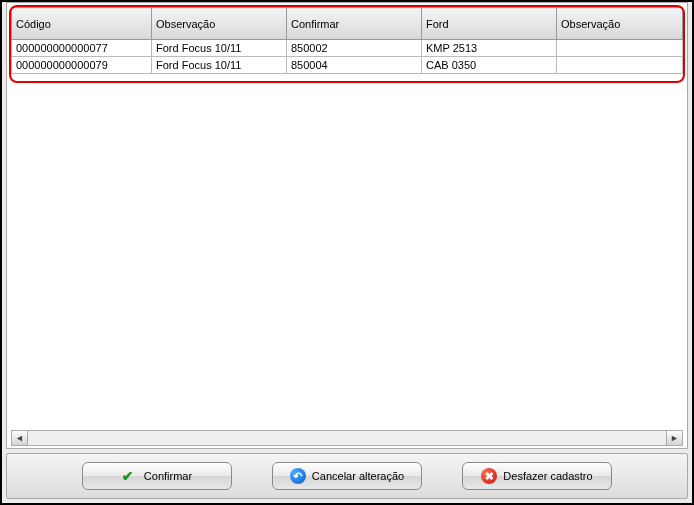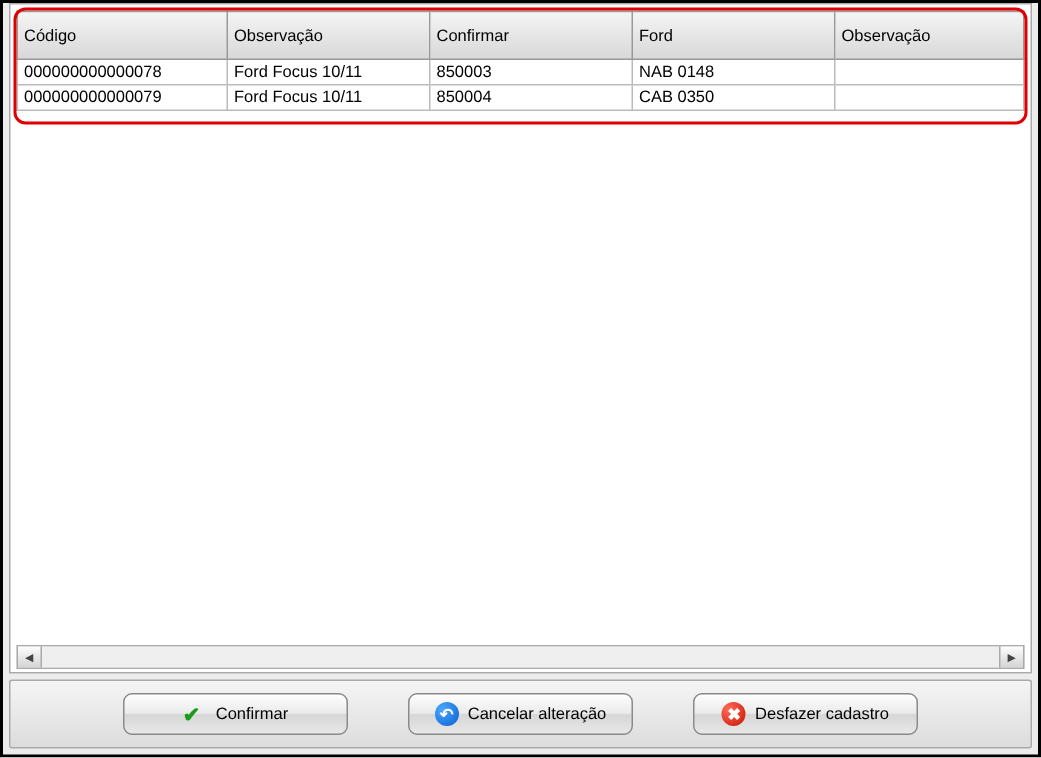--- a/index.html
+++ b/index.html
@@ -186,24 +186,24 @@
             <tr>
               <th>Código</th>
               <th>Observação</th>
               <th>Confirmar</th>
               <th>Ford</th>
               <th>Observação</th>
             </tr>
           </thead>
           <tbody>
             <tr>
-              <td>000000000000078</td>
+              <td>000000000000077</td>
               <td>Ford Focus 10/11</td>
-              <td>850003</td>
-              <td>NAB 0148</td>
+              <td>850002</td>
+              <td>KMP 2513</td>
               <td></td>
             </tr>
             <tr>
               <td>000000000000079</td>
               <td>Ford Focus 10/11</td>
               <td>850004</td>
               <td>CAB 0350</td>
               <td></td>
             </tr>
           </tbody>

